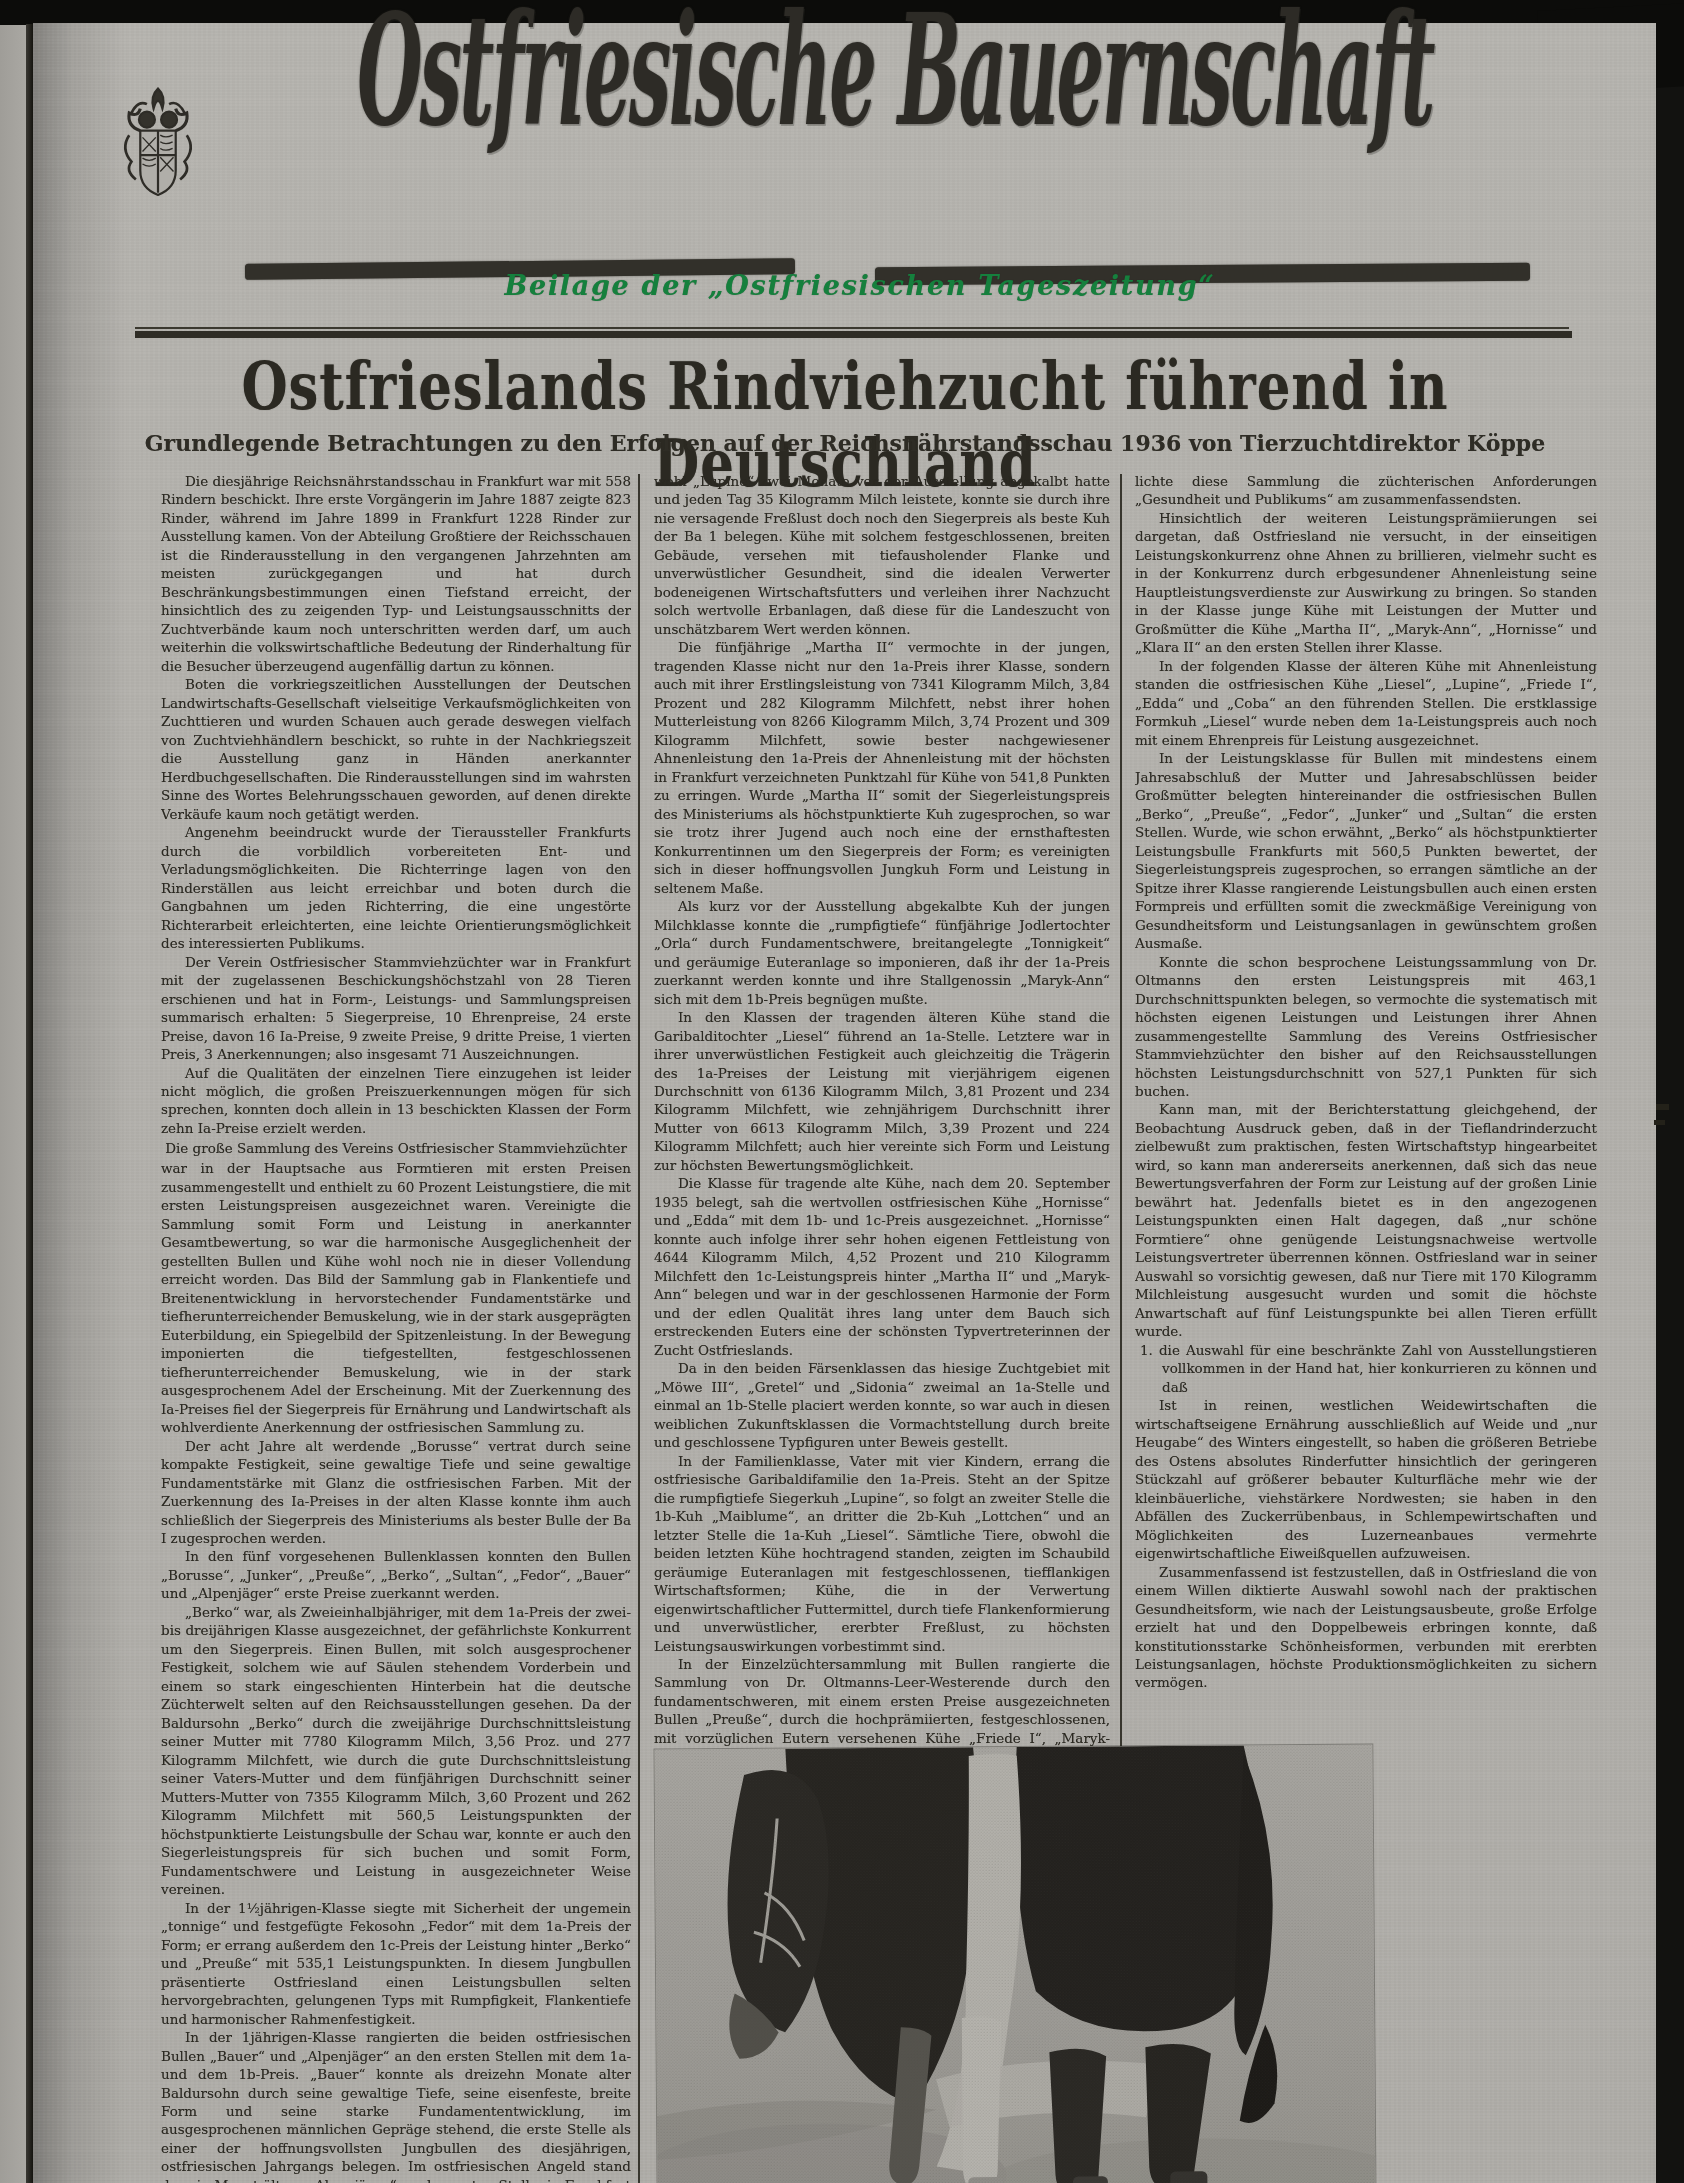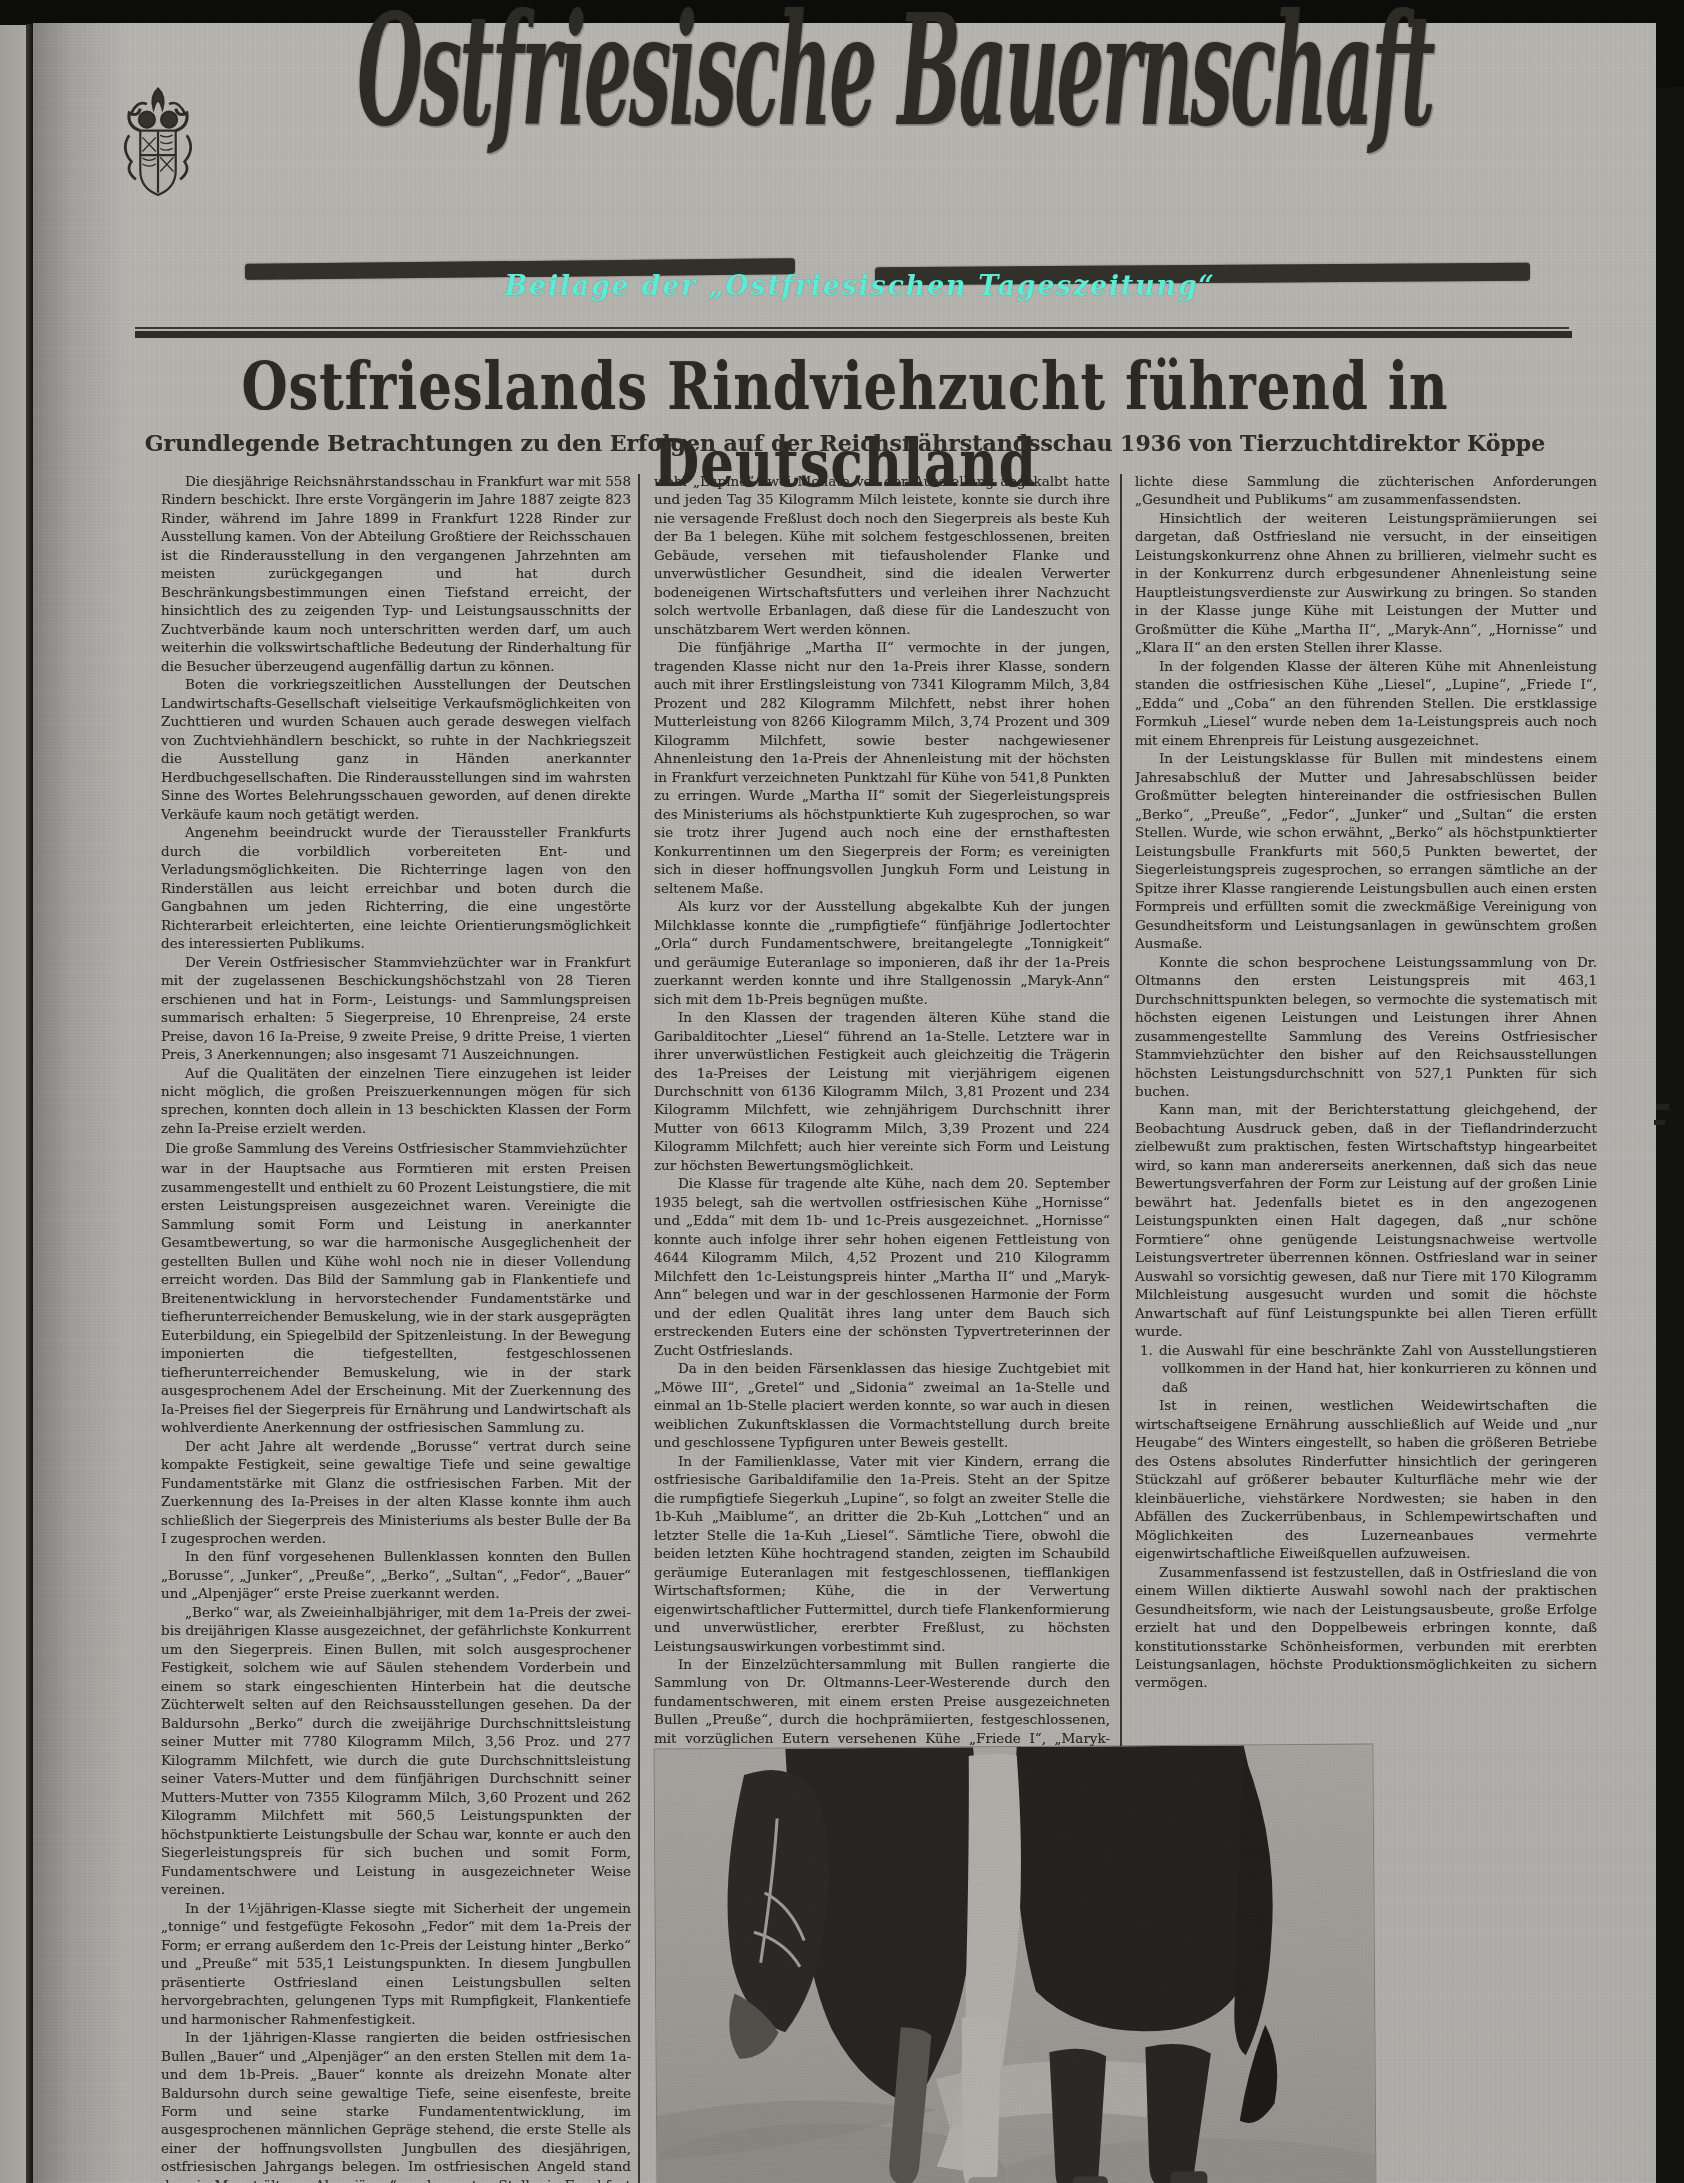--- a/index.html
+++ b/index.html
@@ -35,21 +35,21 @@
     text-align:center;white-space:nowrap;
     transform:scaleY(2.05);transform-origin:50% 58%;
     text-shadow:0 0 1.3px rgba(45,43,38,.55), 1.3px 0.9px 0 rgba(45,43,38,.25);
   }
   .title-bar{position:absolute;background:#32302a;border-radius:3.5px;box-shadow:0 0 1.7px rgba(40,38,33,.6);}
   .bar1{left:245px;top:261px;width:550px;height:15.7px;transform:rotate(-0.6deg);}
   .bar2{left:875px;top:265px;width:655px;height:17.5px;transform:rotate(-0.4deg);}
   .masthead-subtitle{
     position:absolute;left:205px;top:270px;width:1310px;
     text-align:center;font-style:italic;font-weight:bold;
-    font-size:27px;color:#5eead4;letter-spacing:1.7px;
+    font-size:27px;color:#15803d;letter-spacing:1.7px;
     text-shadow:0 0 0.9px rgba(45,43,38,.5);
   }
   .rule-thin{position:absolute;left:135px;top:327px;width:1434px;height:2.2px;background:#3a382f;}
   .rule-thick{position:absolute;left:135px;top:331px;width:1437px;height:6.5px;background:#2e2c25;}
   
   .headline{
     position:absolute;left:131px;top:346px;width:1428px;
     text-align:center;font-weight:bold;font-size:53px;color:#2b2922;
     letter-spacing:0.9px;transform:scaleY(1.25);transform-origin:top center;
     text-shadow:0 0 0.9px rgba(43,41,34,.55);

